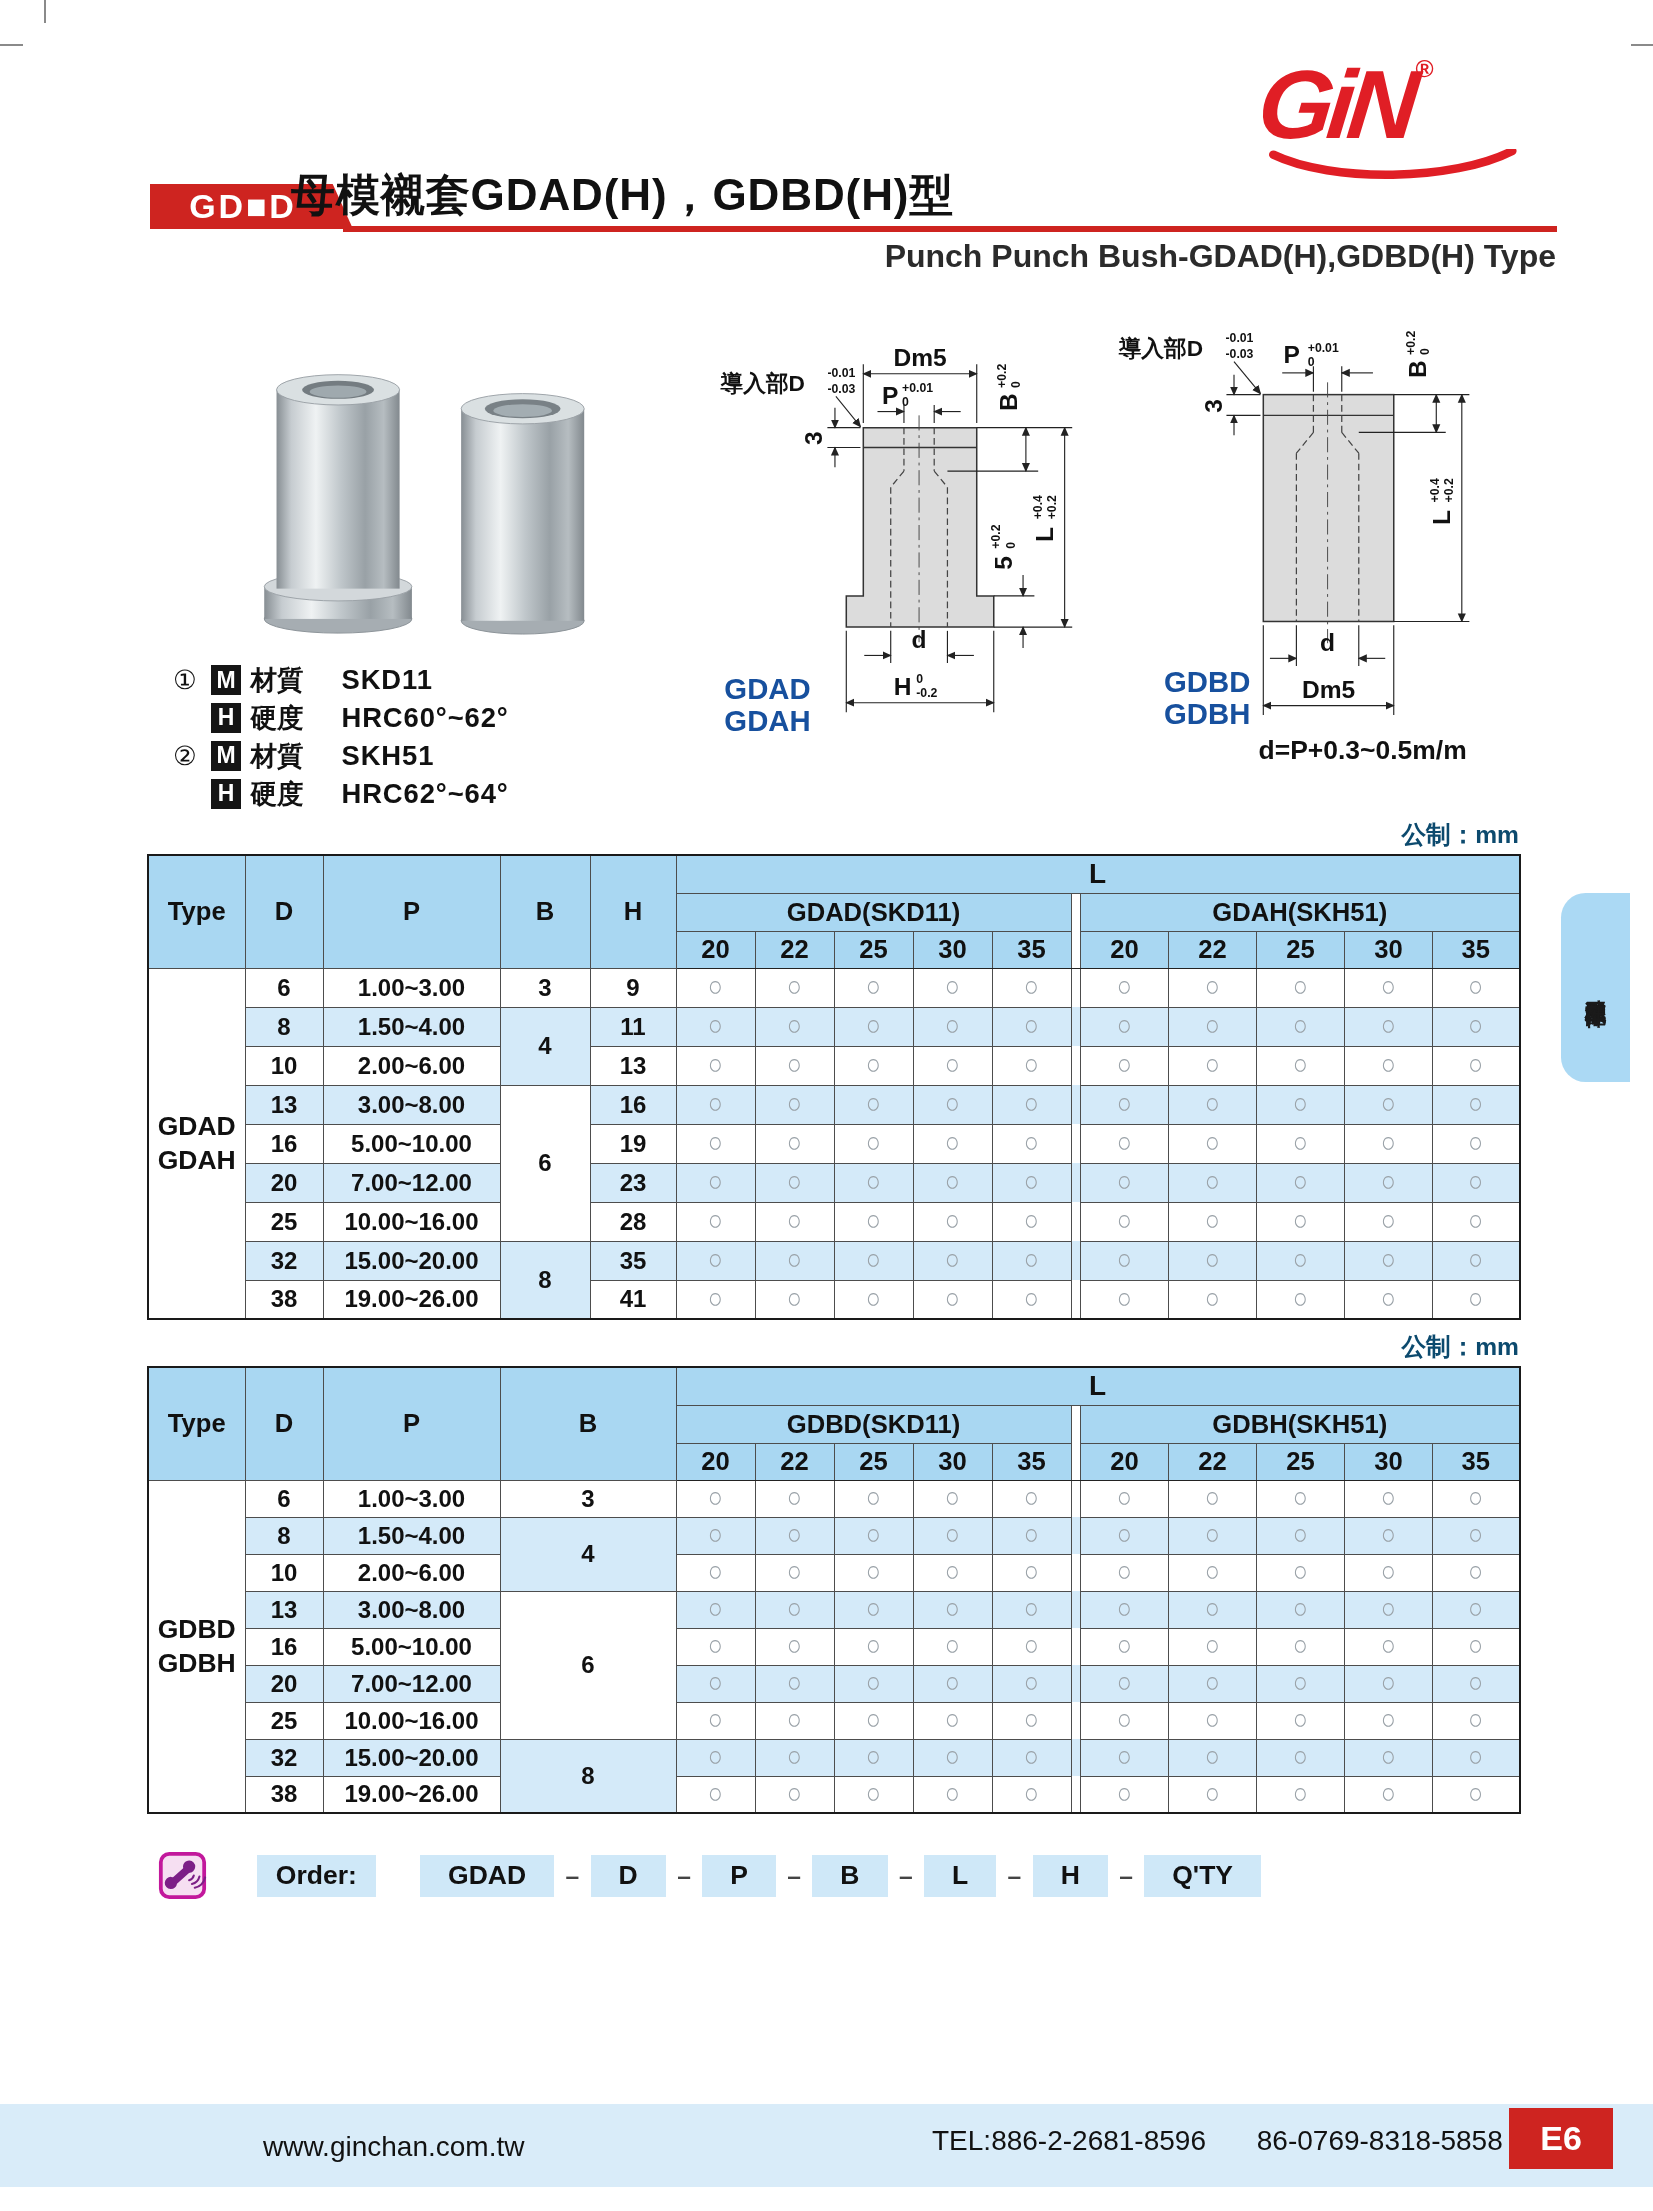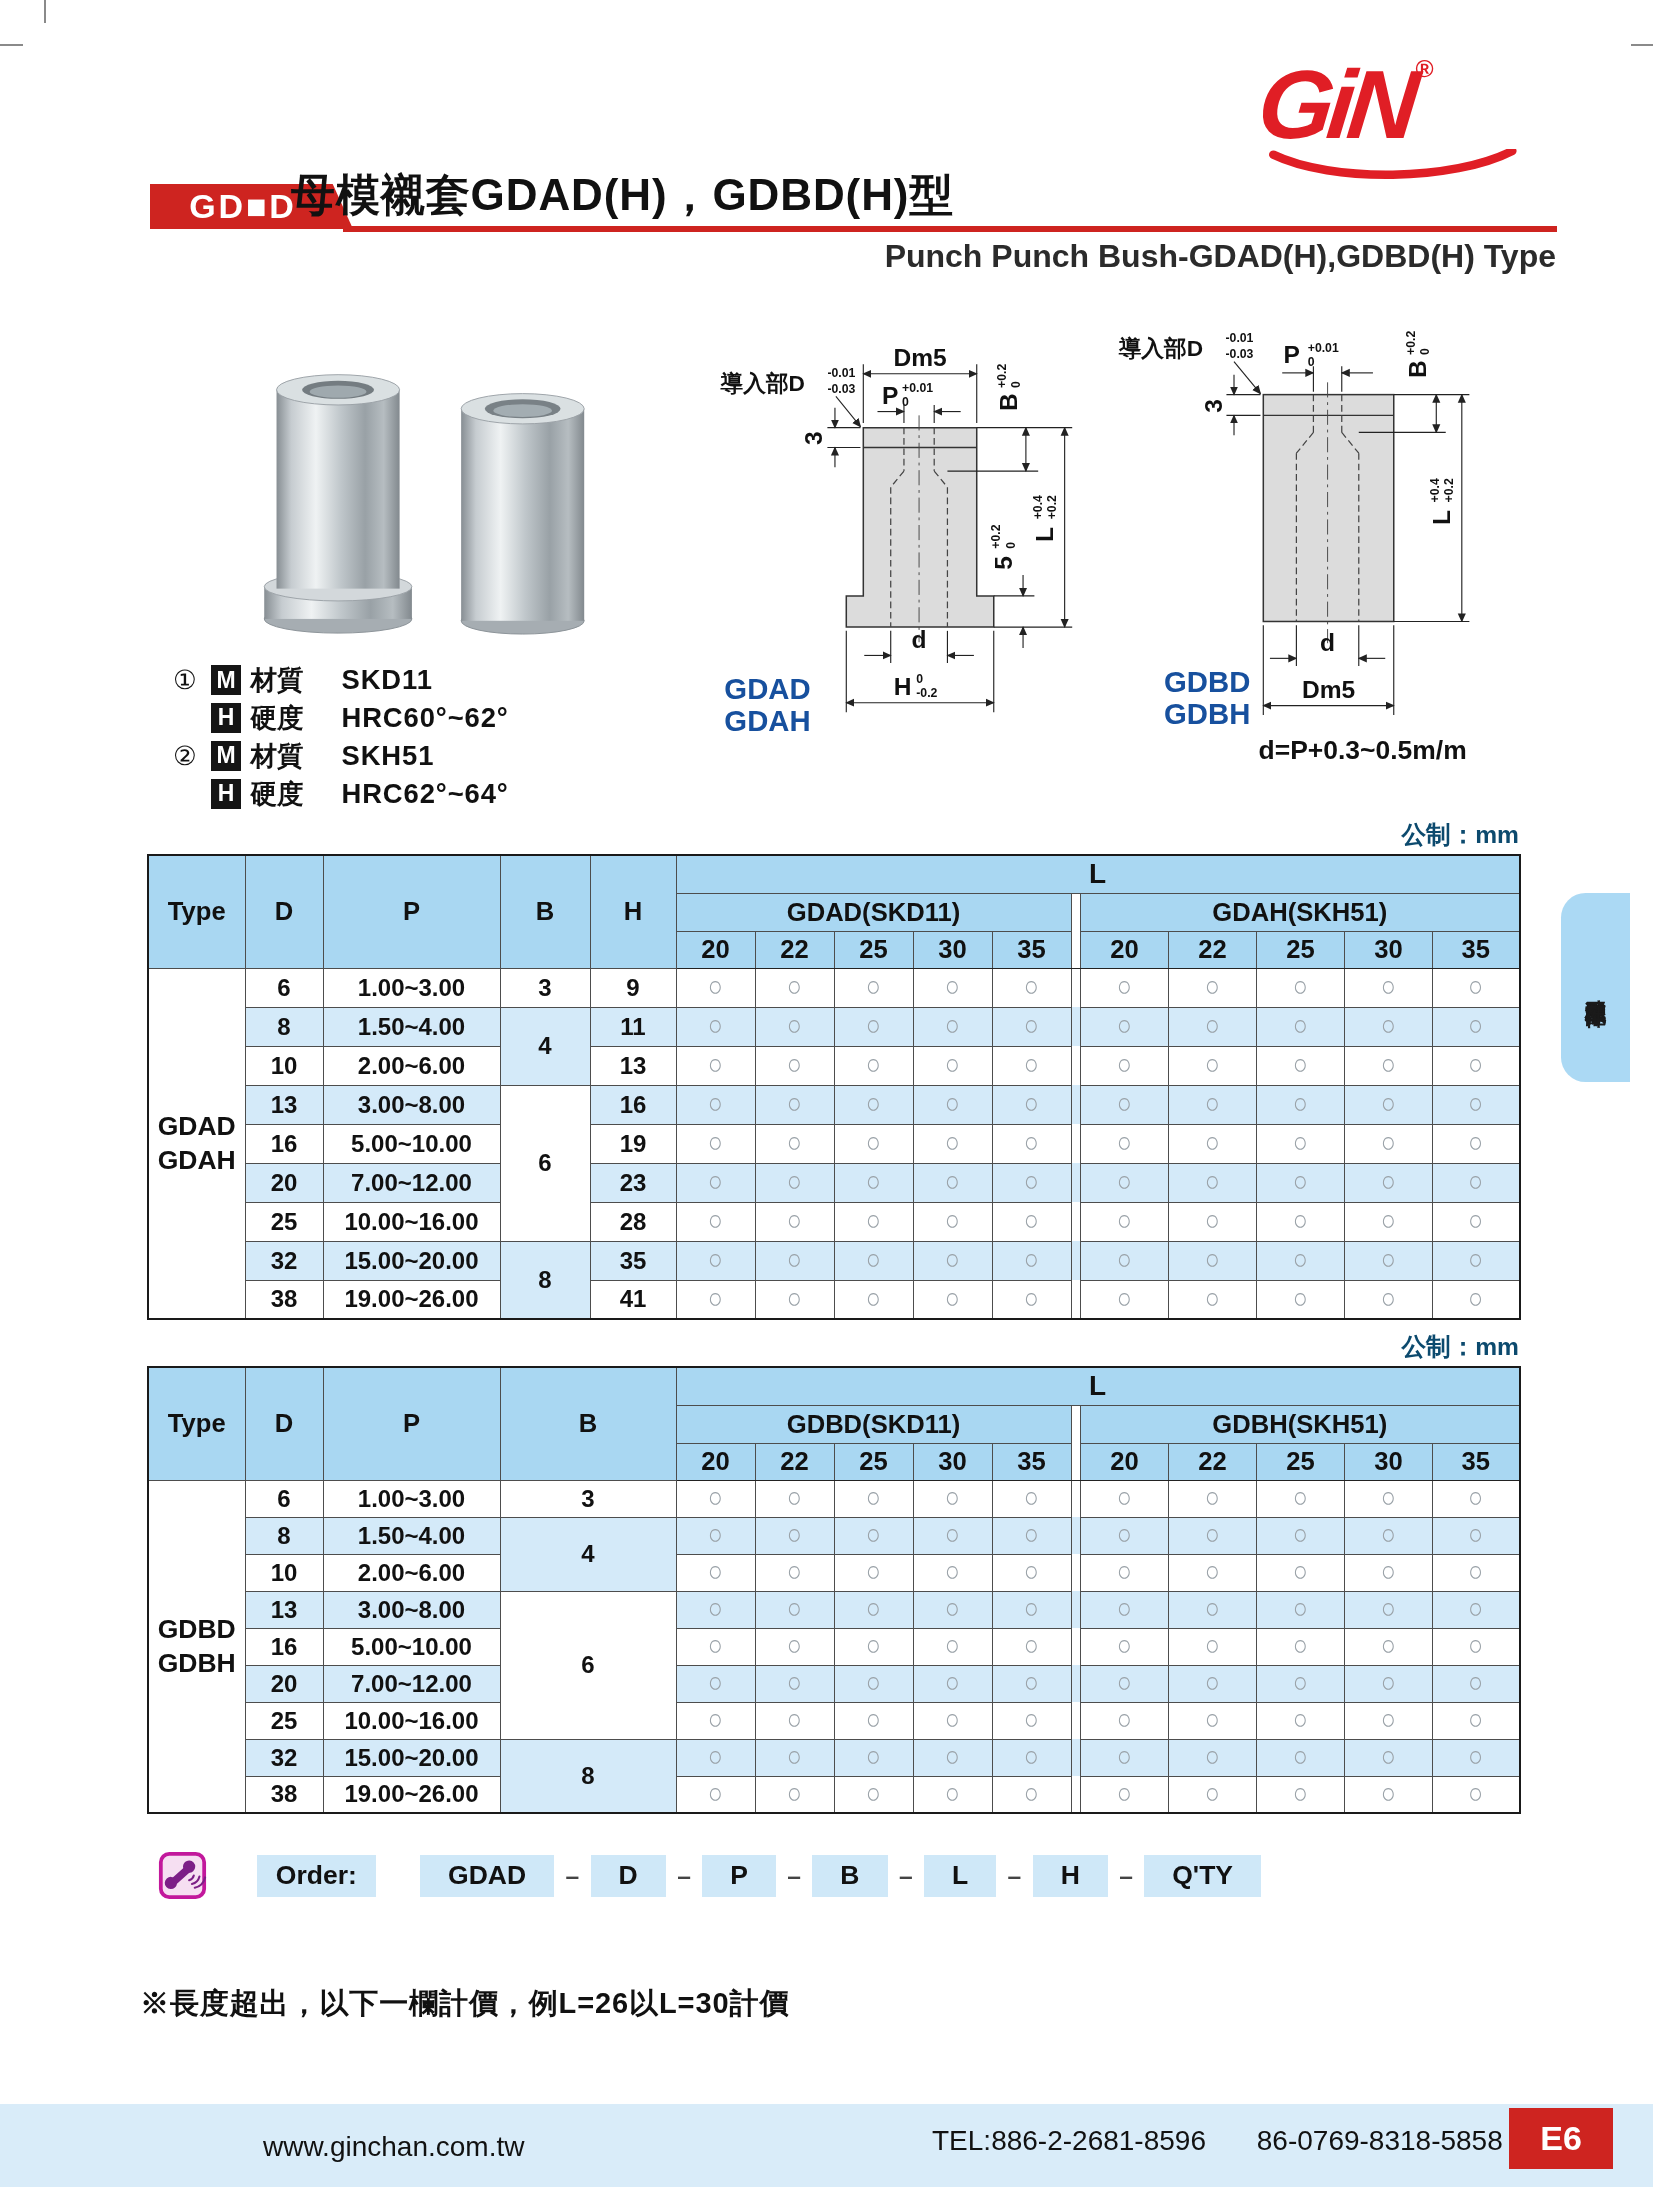--- a/index.html
+++ b/index.html
@@ -743,21 +743,20 @@
         <span class="obox">B</span>
         <span class="odash">–</span>
         <span class="obox">L</span>
         <span class="odash">–</span>
         <span class="obox">H</span>
         <span class="odash">–</span>
         <span class="obox">Q'TY</span>
       </span>
   </div>
 
-  <div class="note-line n2">※長度超出，以下一欄計價，例L=26以L=30計價</div>
 
   <div class="footer-bar">
     <span class="footer-web">www.ginchan.com.tw</span>
     <span class="footer-tel">
       <span>TEL:886-2-2681-8596</span>
       <span class="t2">86-0769-8318-5858</span>
     </span>
     <span class="page-badge">E6</span>
   </div>
 

